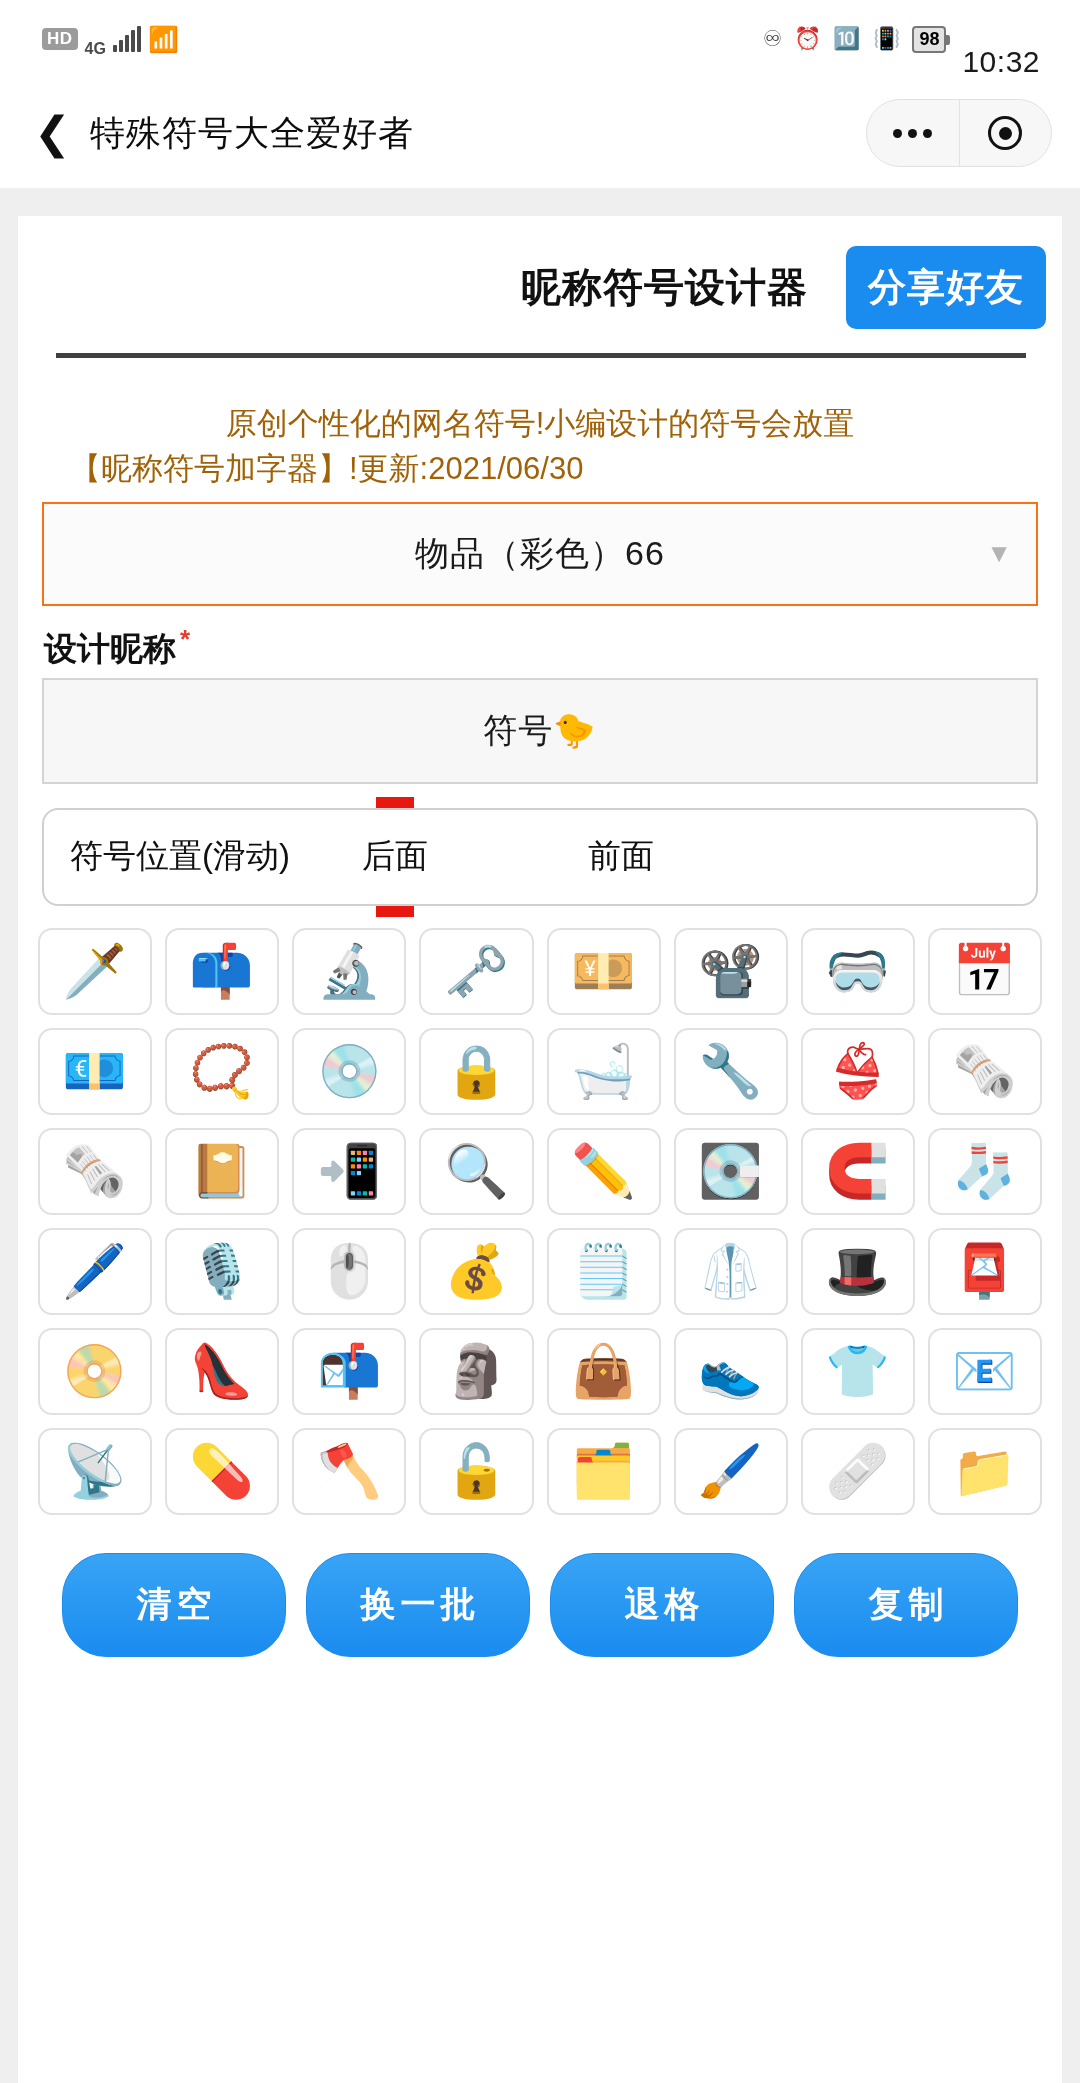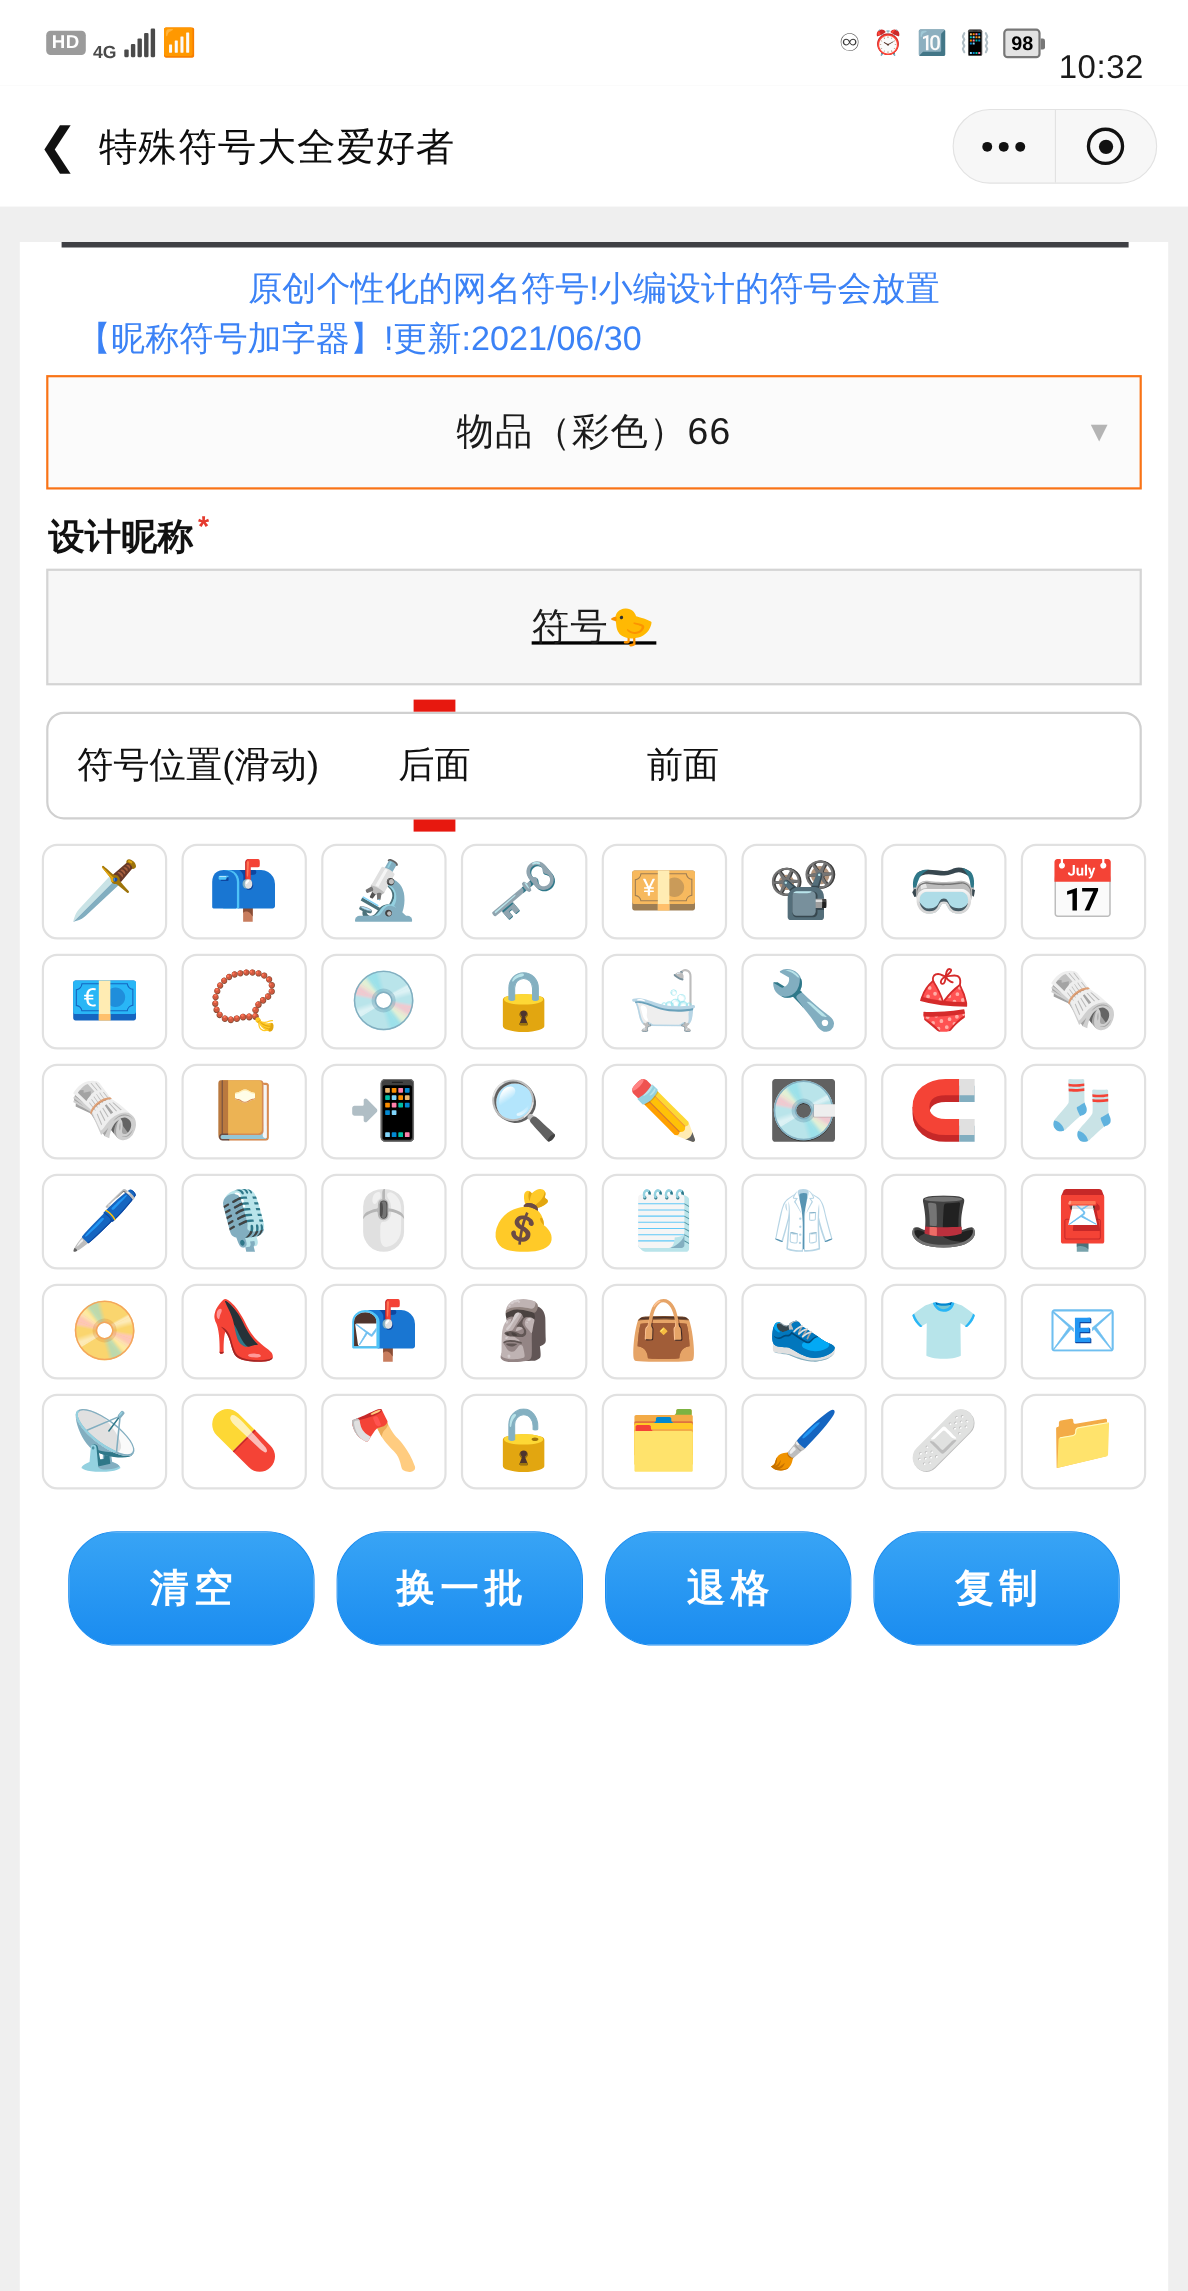--- a/index.html
+++ b/index.html
@@ -156,24 +156,24 @@
   }
   .rule {
     height: 5px;
     background: #3f4044;
     margin: 4px 20px 0 22px;
   }
 
   
   .desc {
     font-size: 31px;
-    color: #3b82f6;
+    color: #a16207;
     line-height: 1.45;
     text-align: center;
-    padding: 16px 30px 10px 30px;
+    padding: 44px 30px 10px 30px;
   }
   .desc .l2 { display: block; text-align: left; padding-left: 6px; }
 
   
   .label-row {
     display: flex;
     align-items: flex-end;
     justify-content: space-between;
     padding: 18px 8px 6px 10px;
   }
@@ -212,21 +212,20 @@
 
   
   .nick-box {
     border: 2px solid #d4d4d4;
     background: #f7f7f7;
     height: 106px;
     display: flex;
     align-items: center;
     justify-content: center;
     margin: 0 8px;
-    text-decoration: underline;
   }
   .nick-value { font-size: 34px; color: #1b1b1b; letter-spacing: 1px; }
 
   
   .tabs {
     margin: 24px 8px 0 8px;
     border: 2px solid #d0d0d0;
     border-radius: 16px;
     height: 98px;
     display: flex;
@@ -340,20 +339,24 @@
       <span class="target-ring">
           <i></i>
         </span>
     </div>
   </div>
 </div>
 
 <div class="page">
   <div class="card">
 
+    <div class="title-row">
+      <span class="app-title">昵称符号设计器</span>
+      <button class="share-btn">分享好友</button>
+    </div>
     <div class="rule"></div>
 
     <div class="desc">
       <span>原创个性化的网名符号!小编设计的符号会放置</span>
       <span class="l2">【昵称符号加字器】!更新:2021/06/30</span>
     </div>
 
     <div class="select-box">
       <span class="select-value">物品（彩色）66</span>
       <span class="caret">▼</span>

